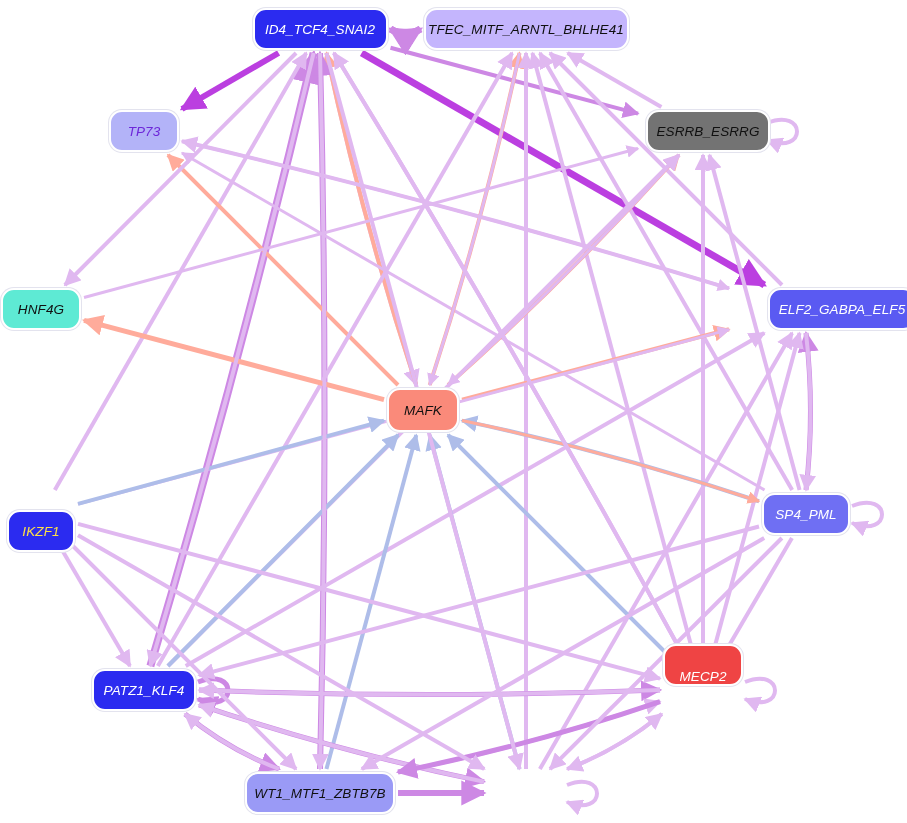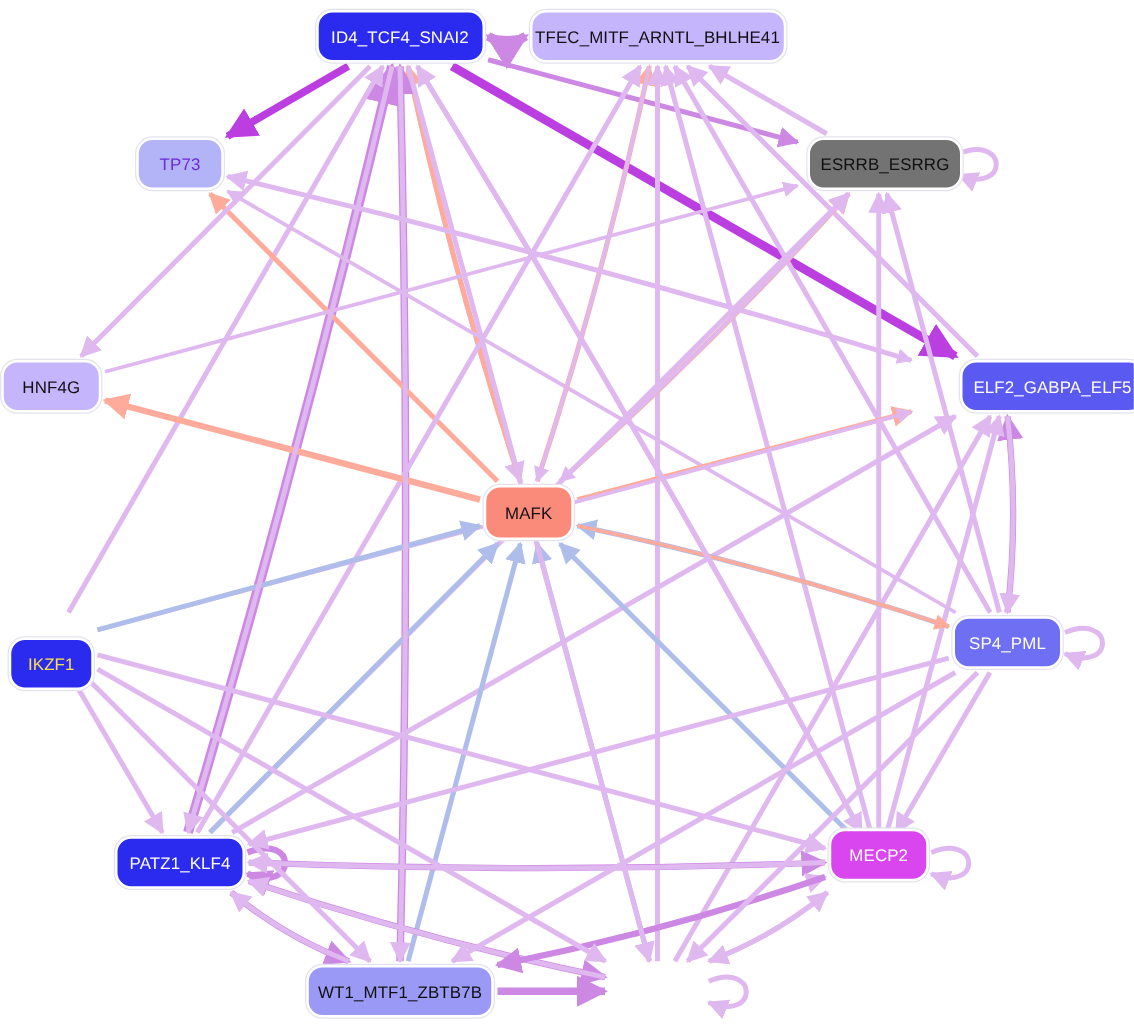--- a/index.html
+++ b/index.html
@@ -12,20 +12,21 @@
     display:flex;align-items:center;justify-content:center;
     border-radius:13px;
     border:2px solid #ffffff;
     box-shadow:0 0 0 1px #e3e3ee;
     font-size:13.5px;
     letter-spacing:0.1px;
     white-space:nowrap;
     z-index:5;
     cursor:pointer;
     user-select:none;
+    font-style:italic;
   }
 </style>
 </head>
 <body>
 
 <div id="graph">
   <svg id="edges" viewBox="0 0 907 823">
       <defs>
         <marker id="arw0" viewBox="0 0 10 10" refX="9" refY="5" markerWidth="4.2" markerHeight="4.2" orient="auto-start-reverse" markerUnits="strokeWidth">
           <path d="M 0 0 L 10 5 L 0 10 z" fill="#cd88e4"></path>
@@ -123,37 +124,37 @@
     </div>
     <div class="node" style="left: 423.5px; top: 8px; width: 205px; height: 42px; background: #c4b5fd; color: rgb(16, 16, 16);">
       <span>TFEC_MITF_ARNTL_BHLHE41</span>
     </div>
     <div class="node" style="left: 109px; top: 110px; width: 70px; height: 42px; background: rgb(179, 179, 248); color: #6d28d9;">
       <span>TP73</span>
     </div>
     <div class="node" style="left: 646px; top: 110px; width: 124px; height: 42px; background: #737373; color: rgb(16, 16, 16); text-align: right;">
       <span>ESRRB_ESRRG</span>
     </div>
-    <div class="node" style="left: 1px; top: 288px; width: 80px; height: 42px; background: #c4b5fd; color: rgb(16, 16, 16);">
+    <div class="node" style="left: 1px; top: 288px; width: 80px; height: 42px; background: #5eead4; color: rgb(16, 16, 16);">
       <span>HNF4G</span>
     </div>
     <div class="node" style="left: 768px; top: 288px; width: 148px; height: 42px; background: rgb(90, 90, 242); color: rgb(255, 255, 255);">
       <span>ELF2_GABPA_ELF5</span>
     </div>
     <div class="node" style="left: 387px; top: 388px; width: 72px; height: 44px; background: rgb(250, 138, 122); color: rgb(16, 16, 16);">
       <span>MAFK</span>
     </div>
     <div class="node" style="left: 7px; top: 510px; width: 68px; height: 42px; background: rgb(43, 43, 240); color: #fde047;">
       <span>IKZF1</span>
     </div>
     <div class="node" style="left: 762px; top: 493px; width: 88px; height: 42px; background: rgb(111, 111, 243); color: rgb(255, 255, 255);">
       <span>SP4_PML</span>
     </div>
     <div class="node" style="left: 92px; top: 669px; width: 104px; height: 42px; background: rgb(43, 43, 240); color: rgb(255, 255, 255); justify-content: center;">
       <span>PATZ1_KLF4</span>
     </div>
-    <div class="node" style="left: 663px; top: 663px; width: 80px; height: 42px; background: #d946ef; color: rgb(255, 255, 255);">
+    <div class="node" style="left: 663px; top: 644px; width: 80px; height: 42px; background: #ef4444; color: rgb(255, 255, 255); align-items: flex-end;">
       <span>MECP2</span>
     </div>
     <div class="node" style="left: 245px; top: 772px; width: 150px; height: 42px; background: rgb(154, 154, 246); color: rgb(16, 16, 16);">
       <span>WT1_MTF1_ZBTB7B</span>
     </div>
   </div>
 
 </body></html>

